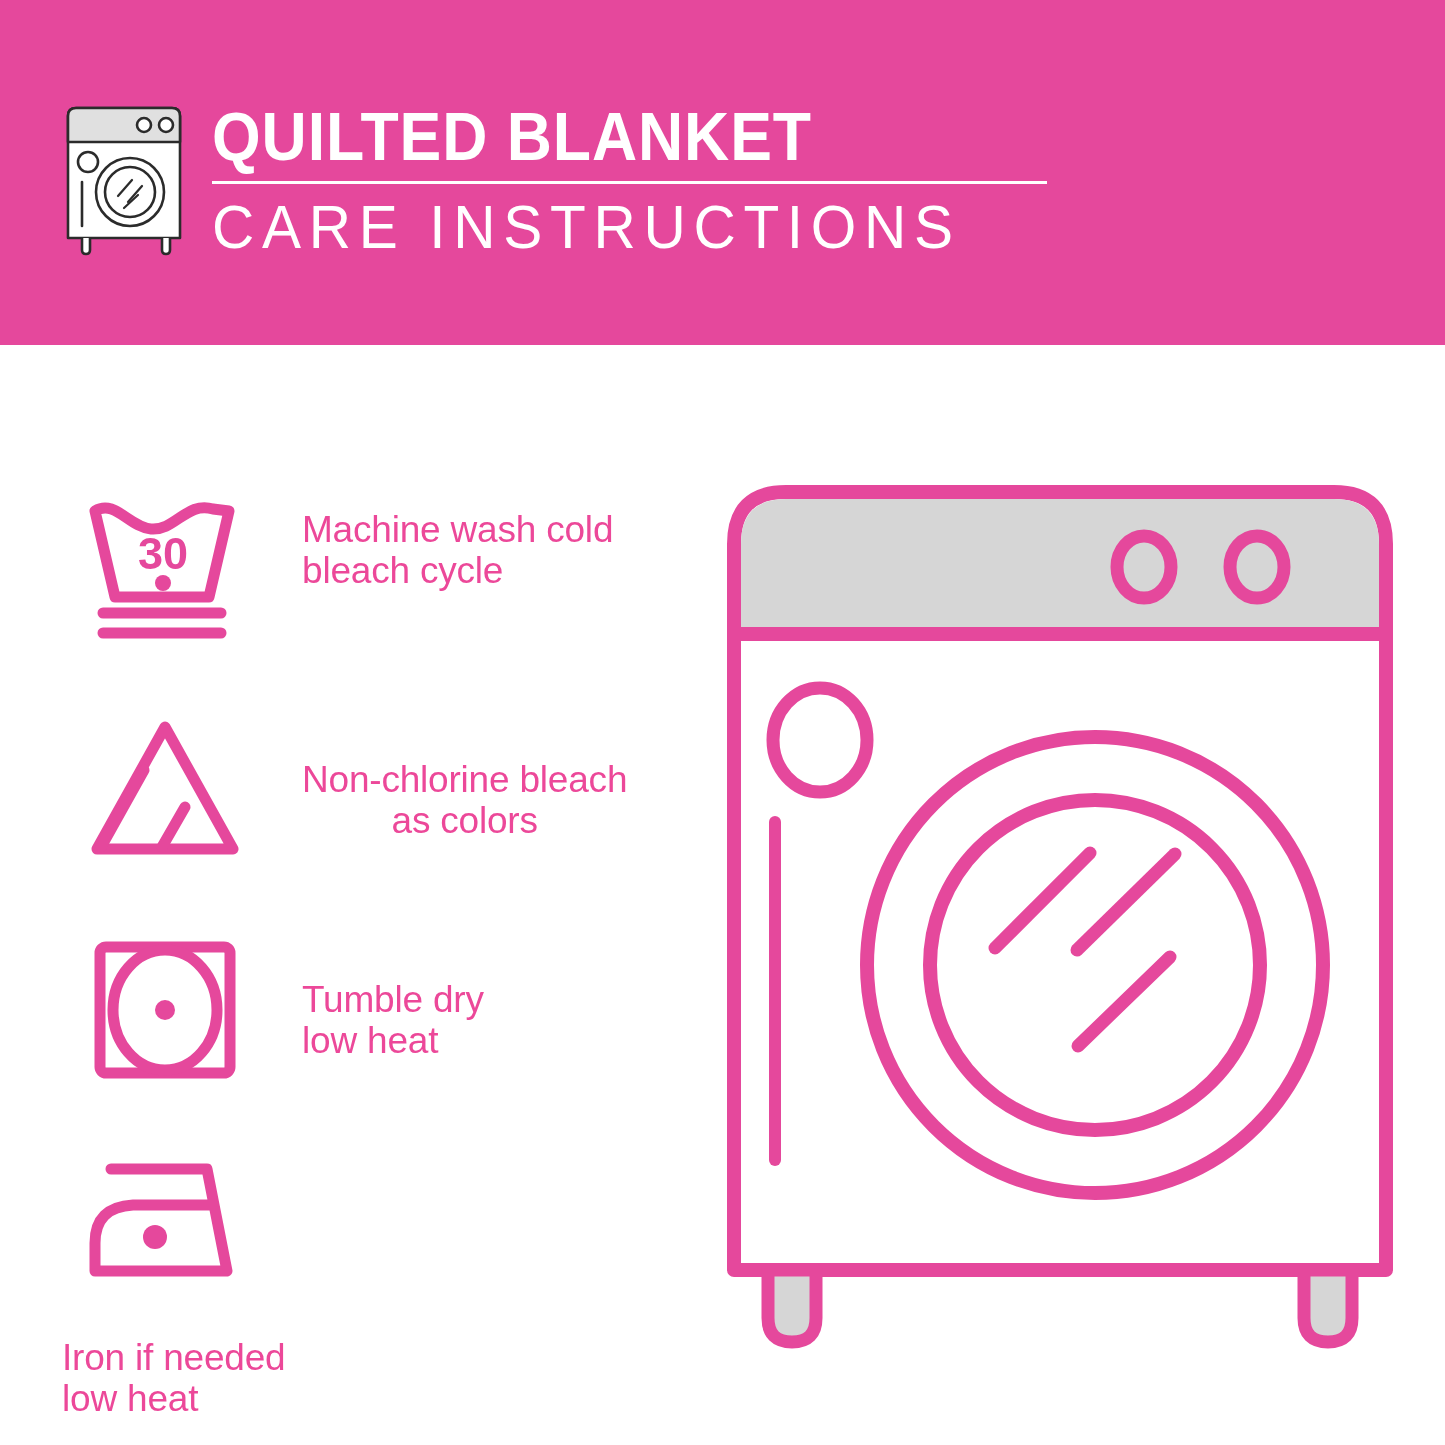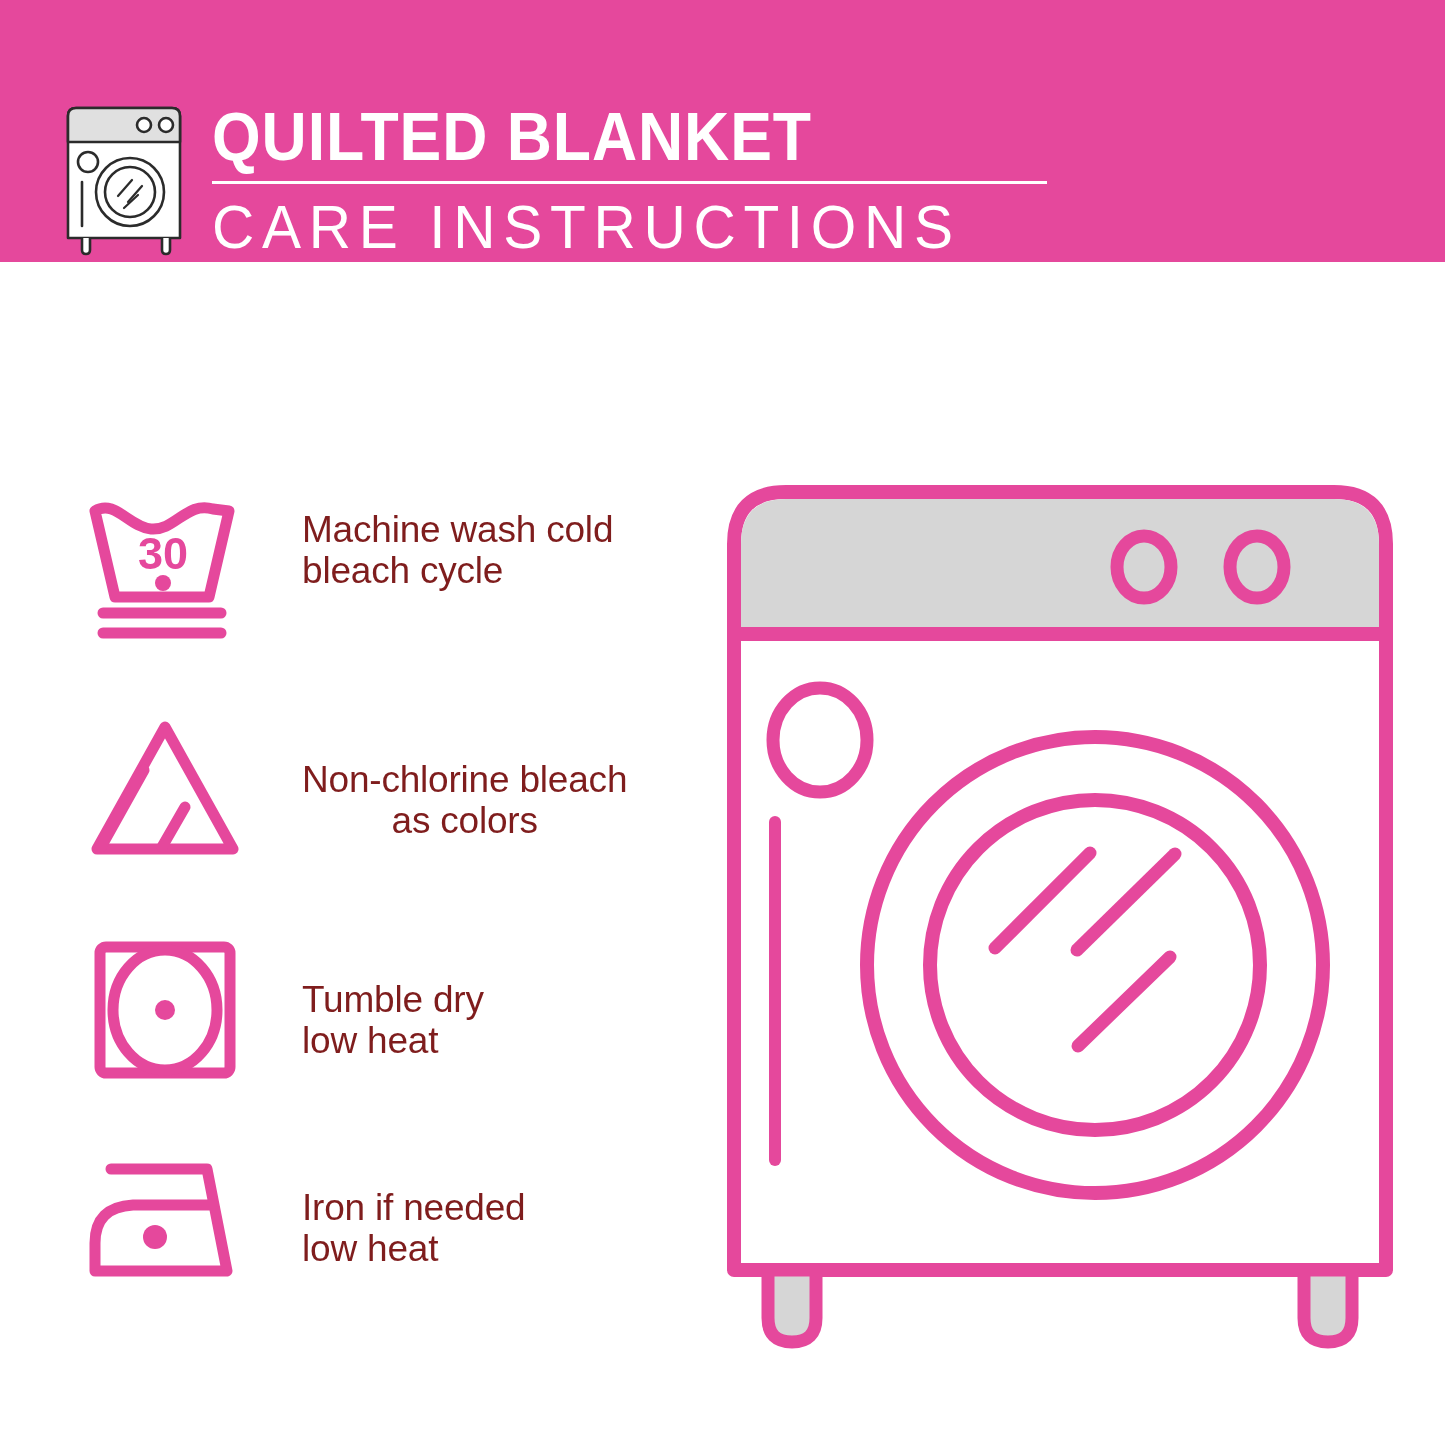--- a/index.html
+++ b/index.html
@@ -14,21 +14,21 @@
     overflow: hidden;
     position: relative;
   }
 
   
   .header-band {
     position: absolute;
     left: 0;
     top: 0;
     width: 1445px;
-    height: 262px;
+    height: 345px;
     background: #e5489c;
   }
   .header-inner {
     position: absolute;
     left: 62px;
     top: 96px;
     display: flex;
     align-items: flex-start;
   }
   .header-logo {
@@ -82,35 +82,35 @@
   .care-row {
     position: absolute;
     left: 0;
     width: 700px;
     display: flex;
     align-items: flex-start;
   }
   .care-row.r0 { top: 148px; }
   .care-row.r1 { top: 370px; }
   .care-row.r2 { top: 590px; }
-  .care-row.r3 { top: 800px; }
+  .care-row.r3 { top: 800px; flex-direction: column; }
 
   .care-symbol {
     flex: none;
     width: 175px;
     margin-left: 65px;
     display: flex;
     justify-content: center;
     align-items: flex-start;
   }
   .care-text {
     margin-left: 50px;
     font-size: 37px;
     line-height: 41px;
-    color: #7f1d1d;
+    color: #ec4899;
     font-weight: normal;
     letter-spacing: -0.2px;
     padding-top: 4px;
   }
   .care-row.r0 .care-text { padding-top: 16px; }
   .care-row.r1 .care-text { padding-top: 44px; text-align: center; }
   .care-row.r2 .care-text { padding-top: 44px; }
   .care-row.r3 .care-text { padding-top: 42px; }
 
   

